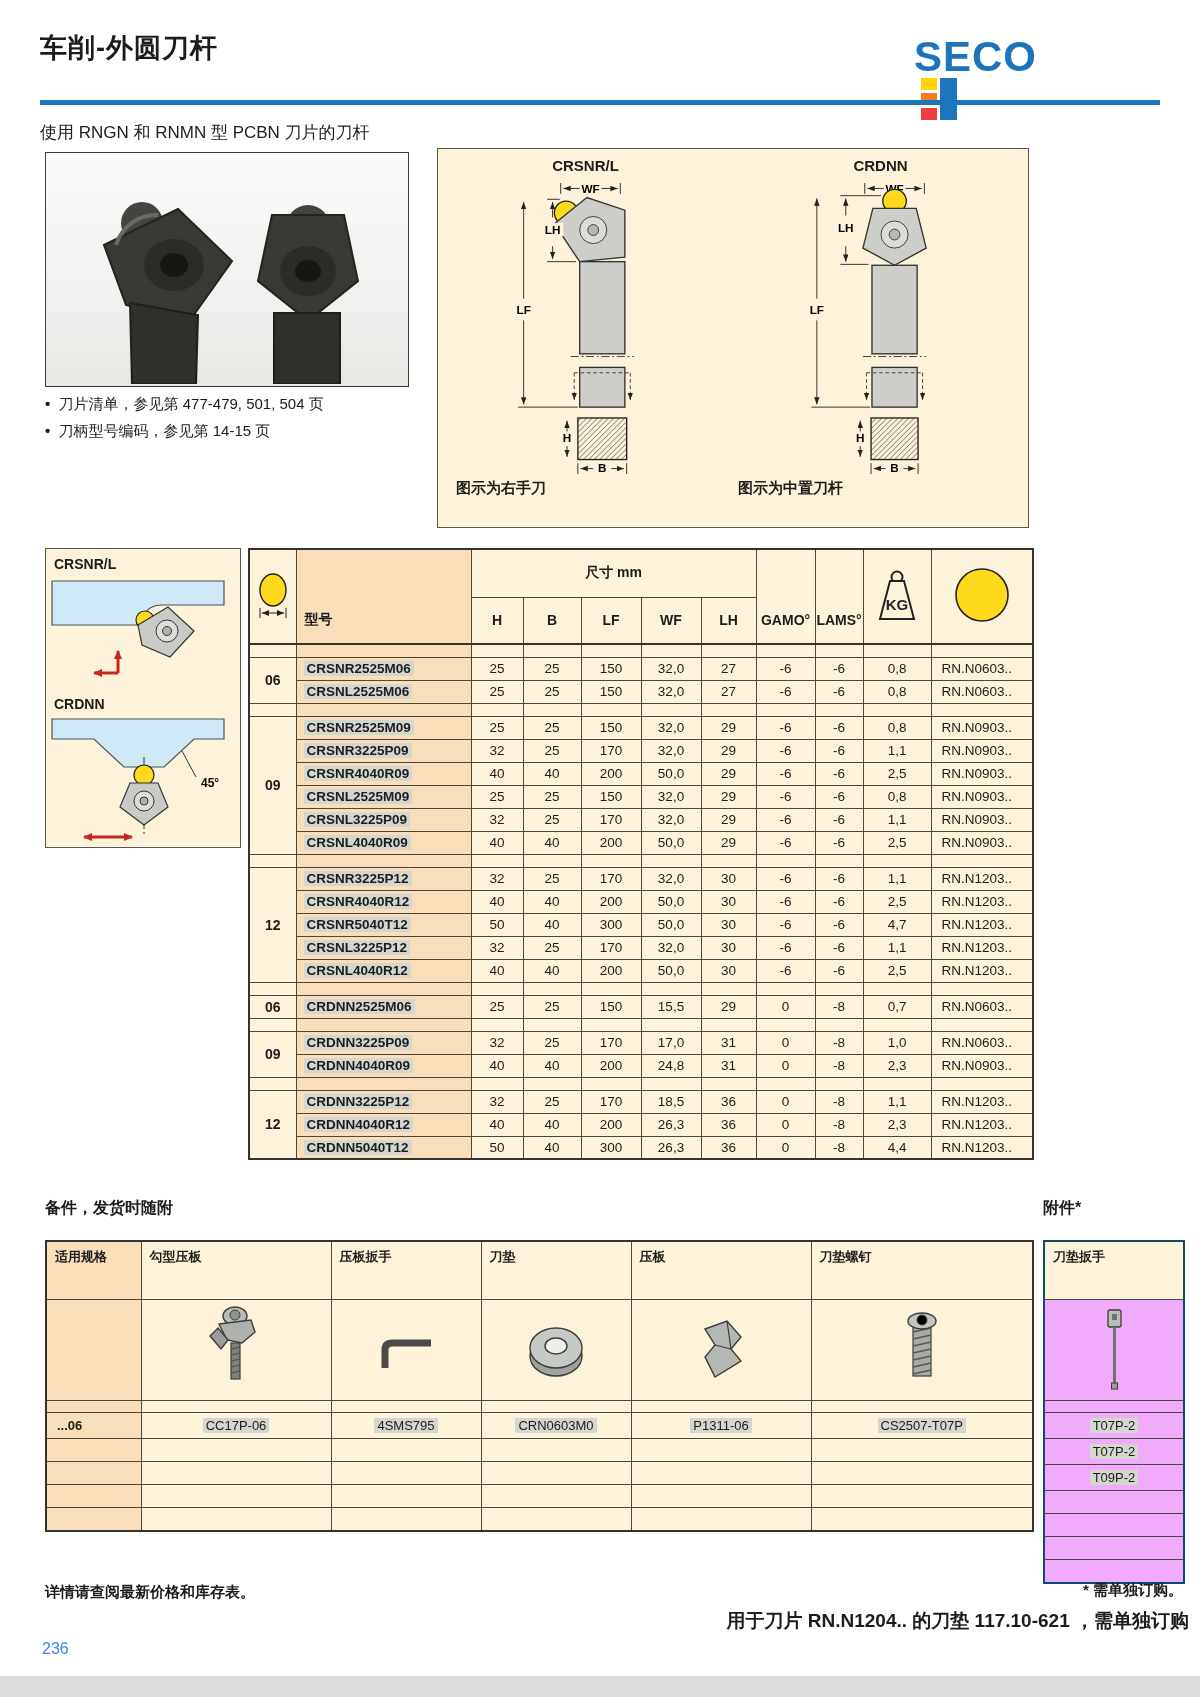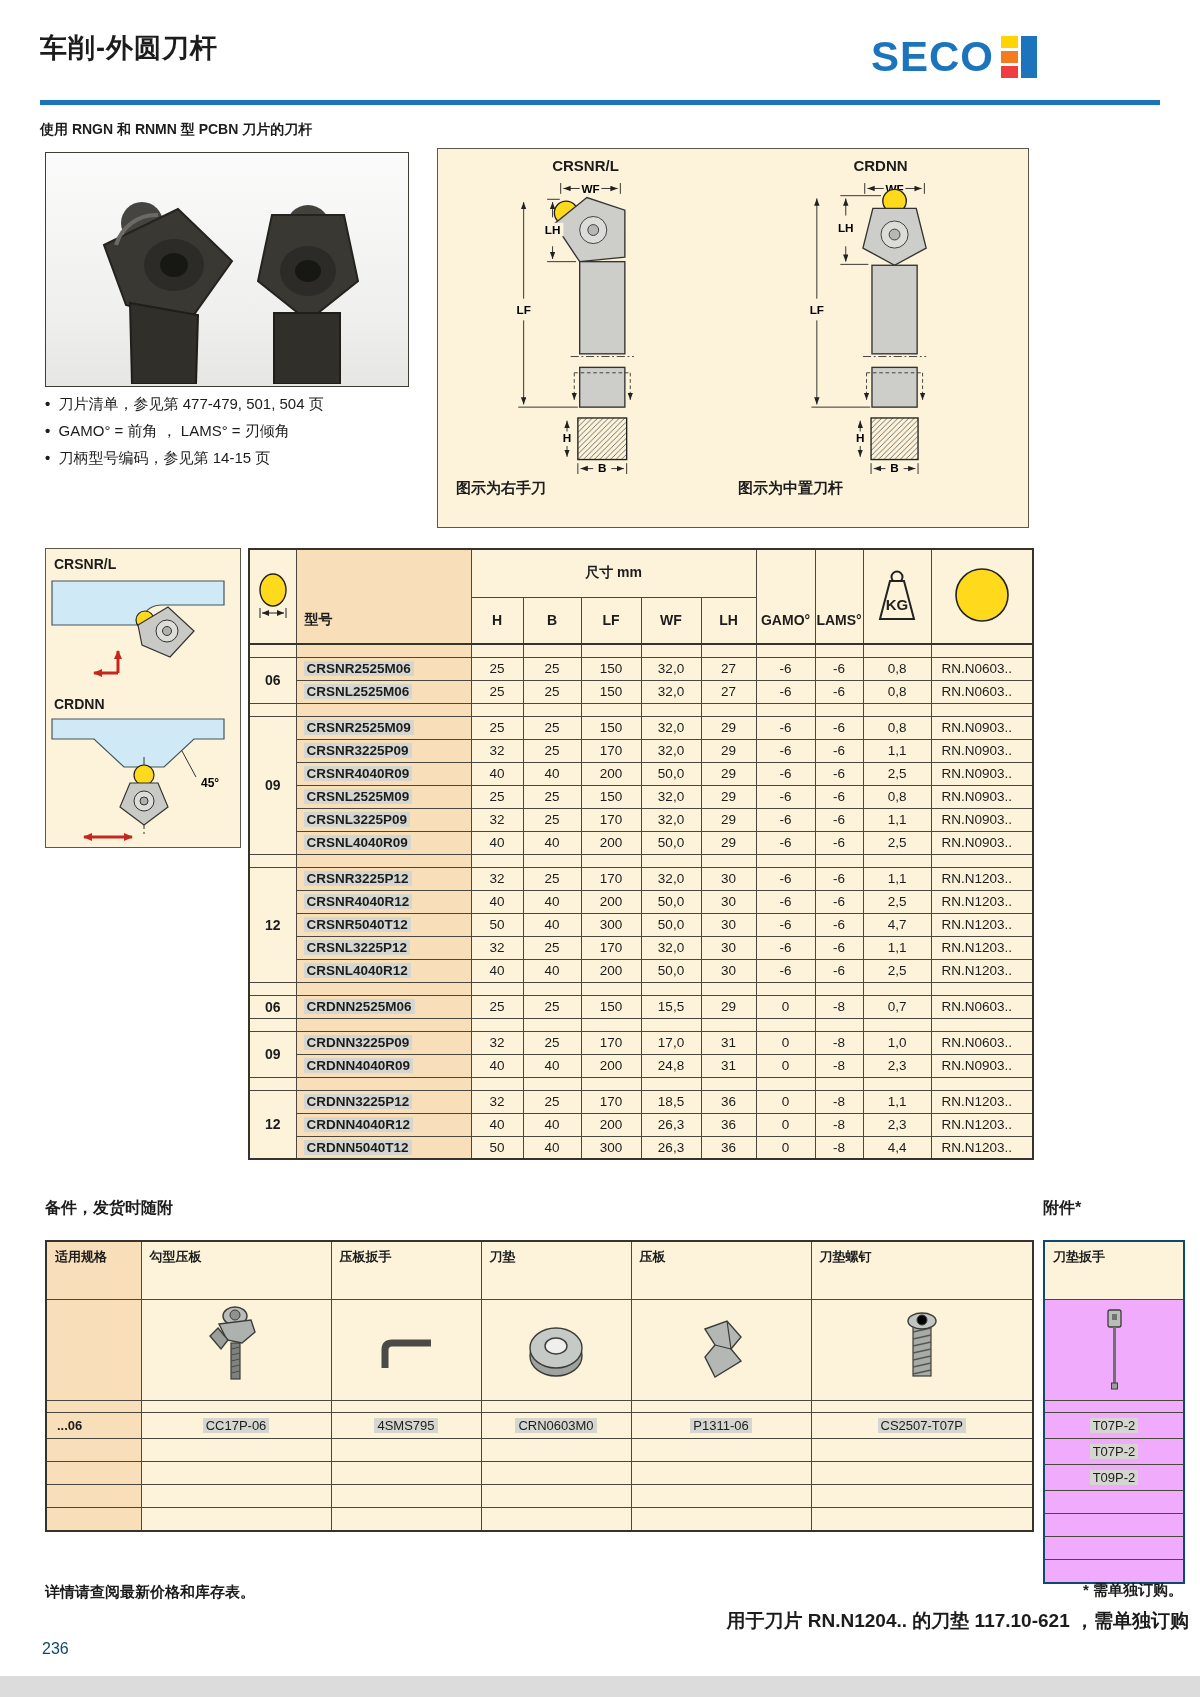--- a/index.html
+++ b/index.html
@@ -1,29 +1,29 @@
 <!DOCTYPE html>
 <html><head>
 <meta charset="utf-8">
 <style>
   html,body{margin:0;padding:0;background:#ffffff;}
   body{font-family:"Liberation Sans",sans-serif;color:#1c1c1c;}
   .page{position:relative;width:1200px;height:1697px;background:#fff;overflow:hidden;}
 
   
   .page-title{position:absolute;left:40px;top:30px;font-size:27px;font-weight:bold;letter-spacing:1px;}
-  .logo{position:absolute;top:36px;right:163px;display:flex;align-items:flex-start;}
+  .logo{position:absolute;top:36px;right:163px;display:flex;align-items:flex-start;flex-direction:column;}
   .logo-text{color:#1c75bc;font-size:42px;font-weight:900;letter-spacing:1px;line-height:42px;}
   .logo-blocks{width:36px;height:42px;margin-left:7px;display:grid;grid-template-columns:1fr 1fr;grid-template-rows:1fr 1fr 1fr;gap:3px;}
   .lb-y{background:#ffd400;grid-column:1;grid-row:1;}
   .lb-o{background:#f47b20;grid-column:1;grid-row:2;}
   .lb-r{background:#ef3e42;grid-column:1;grid-row:3;}
   .lb-b{background:#1c75bc;grid-column:2;grid-row:1/4;}
   .rule{position:absolute;left:40px;top:100px;width:1120px;height:5px;background:#1b75bb;}
-  .subtitle{position:absolute;left:40px;top:121px;font-size:14px;font-weight:bold;}
+  .subtitle{position:absolute;left:40px;top:121px;font-size:17px;font-weight:normal;}
 
   
   .photo-box{position:absolute;left:45px;top:152px;width:362px;height:233px;border:1px solid #3e3c36;background:linear-gradient(180deg,#fbfbfb 0%,#efefed 70%,#e6e6e3 100%);overflow:hidden;}
   .bullets{position:absolute;left:45px;top:390px;width:390px;font-size:15px;line-height:1.8;}
   .bullets div::before{content:"\2022\00a0\00a0";font-weight:bold;}
 
   .diagram-panel{position:absolute;left:437px;top:148px;width:592px;height:380px;background:#fdf3da;border:1px solid #5a574e;box-sizing:border-box;display:flex;padding-top:8px;}
   .fig{width:50%;display:flex;flex-direction:column;align-items:center;}
   .fig-title{font-size:15px;font-weight:bold;margin-bottom:0;}
   .cap{position:absolute;top:330px;font-size:15px;font-weight:bold;}
@@ -68,21 +68,21 @@
   .sp2{height:12px;}
   .d2{height:26px;}
   .e2{height:23px;}
   .sc{background:#f9dfb9;font-weight:bold;font-size:13px;padding-left:10px !important;text-align:left;}
   .vc{text-align:center;font-size:13px;}
 
   
   .note-left{position:absolute;left:45px;top:1583px;font-size:15px;font-weight:bold;}
   .note-r1{position:absolute;right:17px;top:1581px;font-size:15px;font-weight:bold;text-align:right;}
   .note-r2{position:absolute;right:11px;top:1608px;font-size:19px;font-weight:bold;text-align:center;}
-  .page-num{position:absolute;left:42px;top:1640px;font-size:16px;color:#0c4a6e;}
+  .page-num{position:absolute;left:42px;top:1640px;font-size:16px;color:#3b82f6;}
   .footer-bar{position:absolute;left:0;top:1676px;width:1200px;height:21px;background:#dcdcdc;}
 
   svg text{font-family:"Liberation Sans",sans-serif;}
 </style>
 </head>
 <body>
 
 <div class="page">
 
   <div class="page-title">车削-外圆刀杆</div>
@@ -109,21 +109,20 @@
       <circle cx="262" cy="74" r="22" fill="#44423d"></circle>
       <polygon points="226,62 298,62 312,128 262,168 212,128" fill="#3a3833" stroke="#24231f" stroke-width="2"></polygon>
       <ellipse cx="262" cy="118" rx="28" ry="25" fill="#2c2b27"></ellipse>
       <ellipse cx="262" cy="118" rx="13" ry="11" fill="#171714"></ellipse>
       <rect x="228" y="160" width="66" height="71" fill="#302f2a" stroke="#1f1e1b" stroke-width="2"></rect>
     </svg>
   </div>
 
   <div class="bullets">
     <div>刀片清单，参见第 477-479, 501, 504 页</div>
-    <div>GAMO° = 前角 ， LAMS° = 刃倾角</div>
     <div>刀柄型号编码，参见第 14-15 页</div>
   </div>
 
   <div class="diagram-panel">
     <div class="fig">
       <div class="fig-title">CRSNR/L</div>
       <svg width="250" height="300" viewBox="0 0 250 332">
         <defs>
           <marker id="a1" markerWidth="9" markerHeight="8" refX="8" refY="3" orient="auto" markerUnits="userSpaceOnUse">
               <path d="M0,0 L8,3 L0,6 Z" fill="#222"></path>

